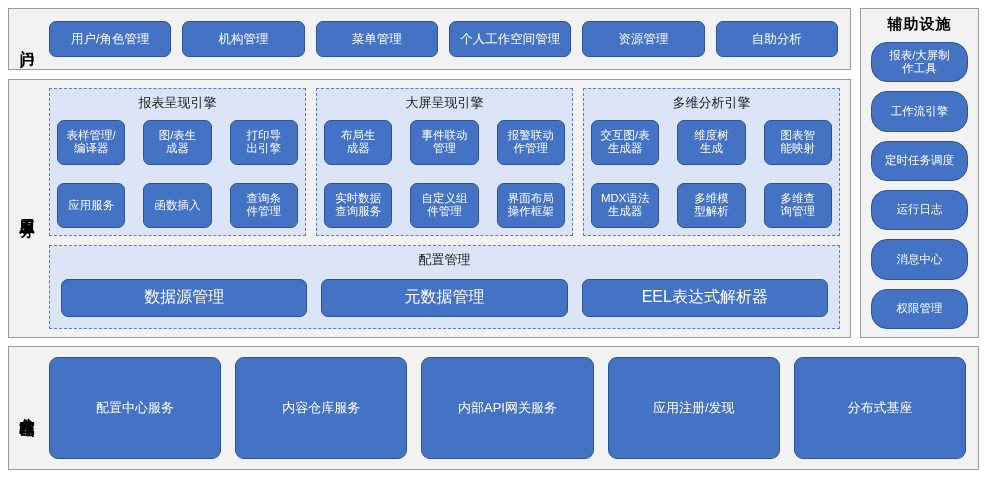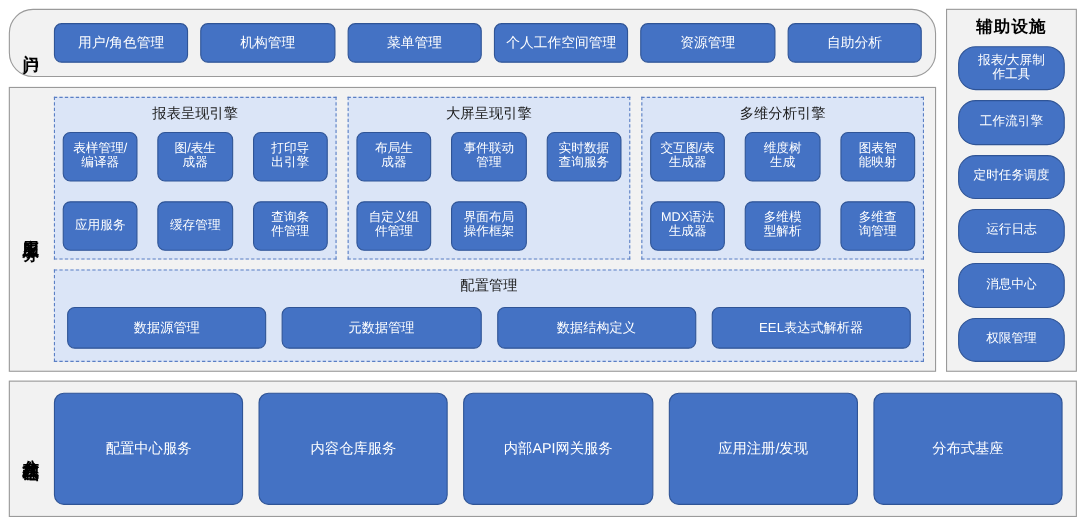--- a/index.html
+++ b/index.html
@@ -79,21 +79,21 @@
     text-align: center;
     display: flex;
     align-items: center;
     justify-content: center;
     box-sizing: border-box;
     padding: 3px 5px;
     white-space: pre-line;
   }
 
   
-  #portal-section { height: 62px; border-radius: 22px; }
+  #portal-section { height: 62px; }
   #portal-section .band-body {
     gap: 11px;
     padding: 0 12px 0 4px;
   }
   #portal-section .node {
     height: 36px;
     flex: 1 1 0;
     font-size: 12.5px;
   }
 
@@ -143,21 +143,21 @@
   
   #config-panel .config-row {
     display: flex;
     flex-direction: row;
     gap: 14px;
     padding: 2px 4px 2px;
   }
   #config-panel .node {
     height: 38px;
     flex: 1 1 0;
-    font-size: 12px;
+    font-size: 16px;
   }
 
   
   #aux-section {
     flex: 0 0 auto;
     width: 119px;
     flex-direction: column;
     align-items: stretch;
     padding: 4px 10px 8px;
   }
@@ -225,33 +225,35 @@
             <div class="panel">
               <div class="panel-title">报表呈现引擎</div>
               <div class="panel-grid">
                 <div class="node">表样管理/
 编译器</div>
                 <div class="node">图/表生
 成器</div>
                 <div class="node">打印导
 出引擎</div>
                 <div class="node">应用服务</div>
-                <div class="node">缓存管理</div>
+                <div class="node">函数插入</div>
                 <div class="node">查询条
 件管理</div>
               </div>
             </div>
 
             <div class="panel">
               <div class="panel-title">大屏呈现引擎</div>
               <div class="panel-grid">
                 <div class="node">布局生
 成器</div>
                 <div class="node">事件联动
 管理</div>
+                <div class="node">报警联动
+作管理</div>
                 <div class="node">实时数据
 查询服务</div>
                 <div class="node">自定义组
 件管理</div>
                 <div class="node">界面布局
 操作框架</div>
               </div>
             </div>
 
             <div class="panel">
@@ -272,21 +274,20 @@
               </div>
             </div>
 
           </div>
 
           <div class="panel" id="config-panel">
             <div class="panel-title">配置管理</div>
             <div class="config-row">
               <div class="node">数据源管理</div>
               <div class="node">元数据管理</div>
-              <div class="node">数据结构定义</div>
               <div class="node">EEL表达式解析器</div>
             </div>
           </div>
 
         </div>
       </div>
 
     </div>
 
     <div class="section" id="aux-section">

